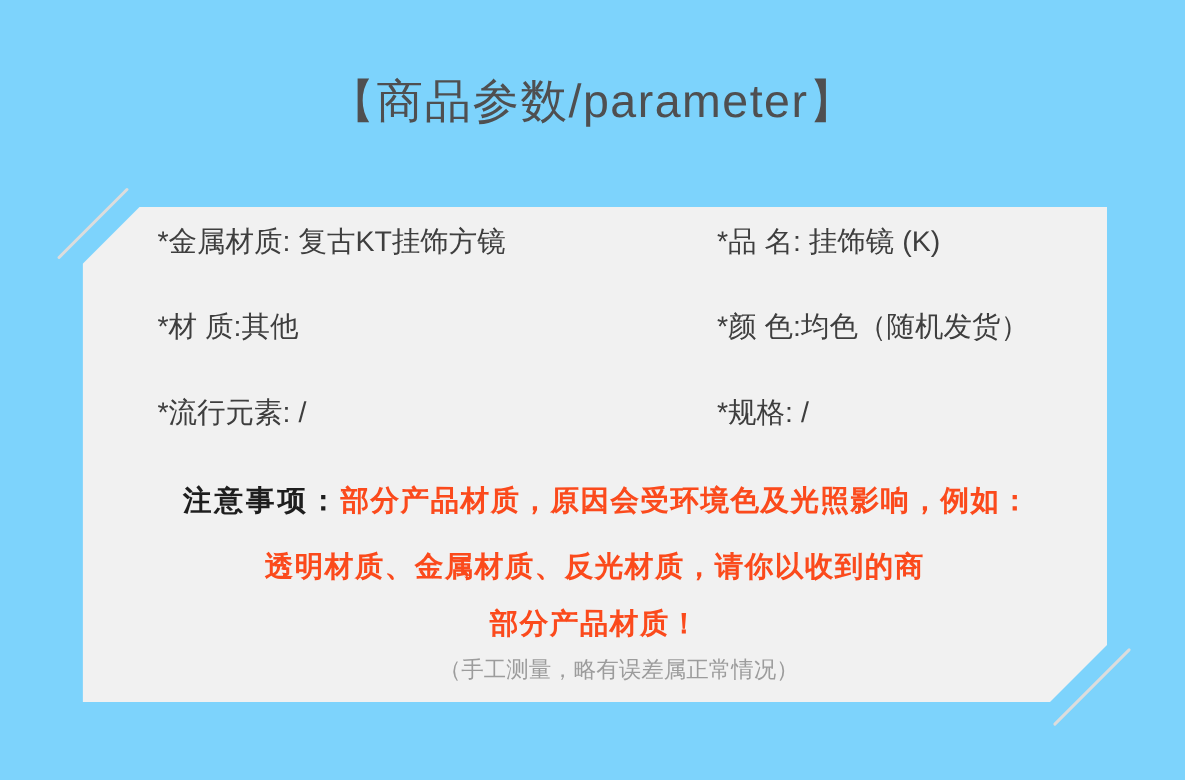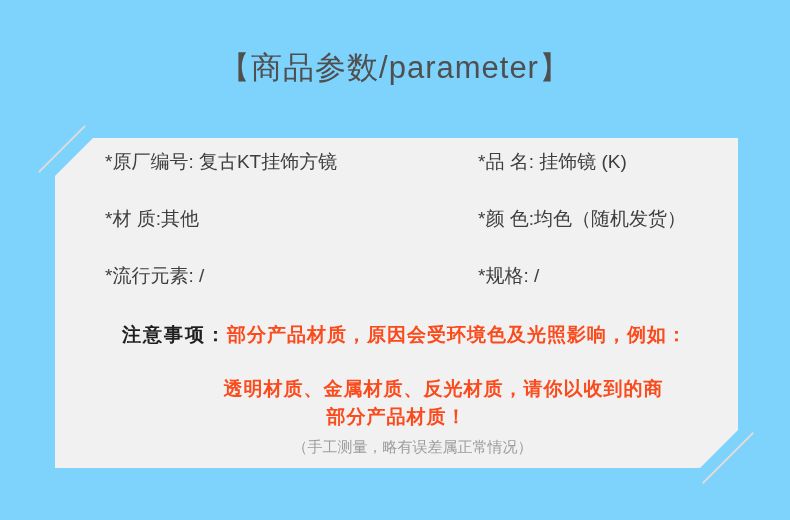--- a/index.html
+++ b/index.html
@@ -54,21 +54,21 @@
   .notice-line {
     position: absolute;
     left: 0; width: 100%;
     text-align: center;
     font-size: 19px;
     font-weight: 700;
     line-height: 26px;
     white-space: nowrap;
   }
   .n1 { top: 184px; }
-  .n2 { top: 238px; margin-left: 47px; }
+  .n2 { top: 228px; }
   .n3 { top: 266px; }
   .notice-label { color: #1e1e1e; letter-spacing: 2px; margin-left: 16px; }
   .red { color: #fb4a1c; letter-spacing: 1px; }
   .footnote {
     position: absolute;
     top: 298px; left: 0;
     width: 100%;
     text-align: center;
     font-size: 15px;
     font-weight: 400;
@@ -82,21 +82,21 @@
 
 <div class="page">
 
   <h1 class="title">【商品参数/parameter】</h1>
 
   <div class="accent accent-tl"></div>
   <div class="accent accent-br"></div>
 
   <div class="panel">
 
-    <div class="cell col-left r1">*原厂编号: 复古KT挂饰方镜</div>
+    <div class="cell col-left r1">*金属材质: 复古KT挂饰方镜</div>
     <div class="cell col-right r1">*品 名: 挂饰镜 (K)</div>
 
     <div class="cell col-left r2">*材 质:其他</div>
     <div class="cell col-right r2">*颜 色:均色（随机发货）</div>
 
     <div class="cell col-left r3">*流行元素: /</div>
     <div class="cell col-right r3">*规格: /</div>
 
     <div class="notice-line n1">
       <span class="notice-label">注意事项：</span><span class="red">部分产品材质，原因会受环境色及光照影响，例如：</span>

